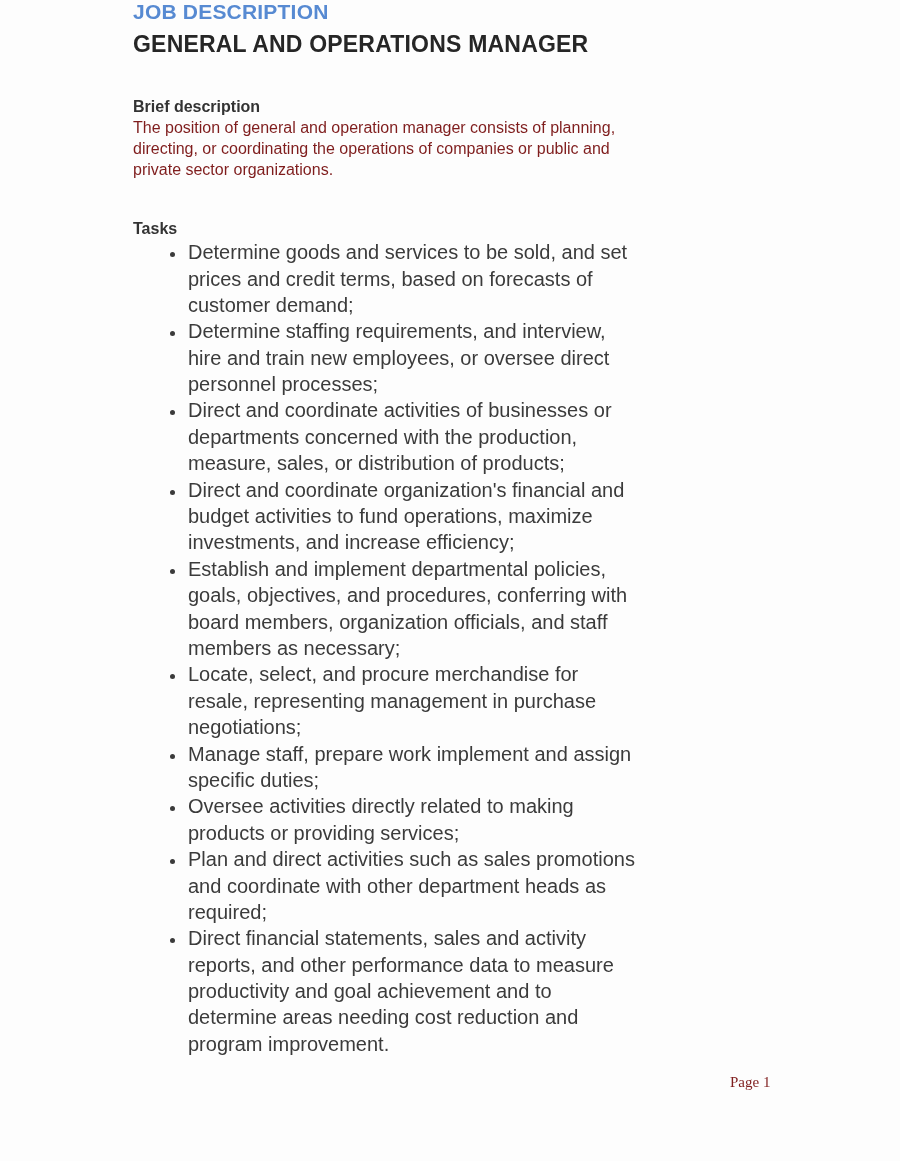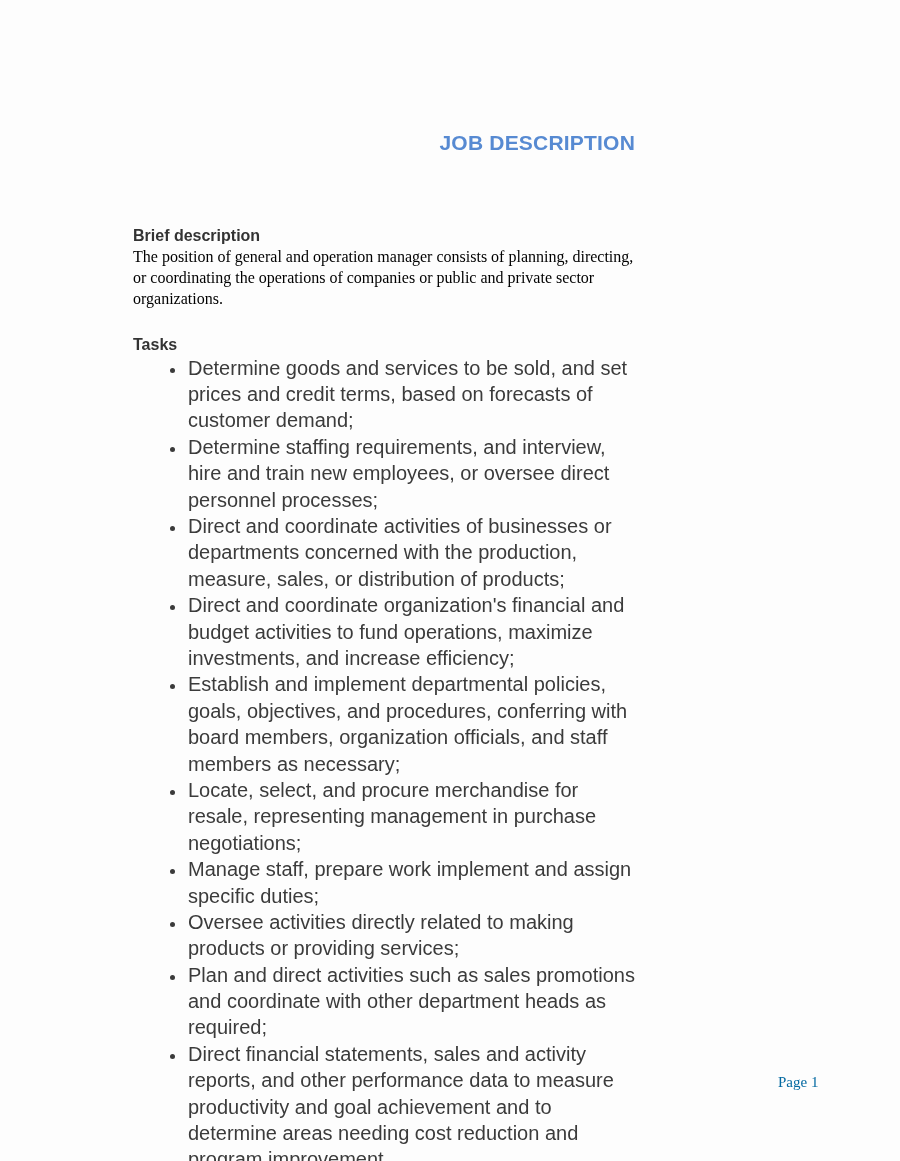--- a/index.html
+++ b/index.html
@@ -15,22 +15,21 @@
     overflow: hidden;
     margin: 0 auto;
   }
   .content {
     position: absolute;
     left: 133px;
     top: 0;
     width: 502px;
   }
   .title-block {
-    padding-top: 131px;
-    text-align: right;
+    text-align: left;
   }
   .doc-title-sub {
     font-size: 21px;
     font-weight: bold;
     letter-spacing: 0.2px;
     line-height: 1.15;
     color: #578ad2;
   }
   .doc-title-main {
     margin-top: 7px;
@@ -39,60 +38,59 @@
     letter-spacing: 0.2px;
     line-height: 1.15;
     color: #262626;
   }
   .section-heading {
     font-size: 16px;
     font-weight: bold;
     color: #333333;
     line-height: 1.32;
   }
-  .brief-heading { margin-top: 70px; }
+  .brief-heading { margin-top: 38px; }
   .body-text {
     font-size: 16px;
-    color: #000000;
+    color: #7f1d1d;
     line-height: 1.32;
-    font-family: Liberation Serif, serif;
   }
-  .tasks-heading { margin-top: 24px; }
+  .tasks-heading { margin-top: 38px; }
   ul.task-list {
     list-style: disc outside;
     padding-left: 53px;
   }
   ul.task-list li {
     font-size: 20px;
     color: #3b3b3b;
     line-height: 1.32;
     padding-left: 2px;
   }
   ul.task-list li::marker {
     color: #3b3b3b;
     font-size: 15px;
   }
   .footer-page-number {
     position: absolute;
     left: 730px;
     top: 1074px;
     font-family: "Liberation Serif", serif;
     font-size: 15px;
-    color: #0369a1;
-    margin-left: 48px;
+    color: #7f1d1d;
   }
 </style>
 </head>
 <body>
 
 <div class="page">
   <div class="content">
 
     <div class="title-block">
       <div class="doc-title-sub">JOB DESCRIPTION</div>
+      <div class="doc-title-main">GENERAL AND OPERATIONS MANAGER</div>
     </div>
 
     <div class="section-heading brief-heading">Brief description</div>
     <div class="body-text">The position of general and operation manager consists of planning, directing, or coordinating the operations of companies or public and private sector organizations.</div>
 
     <div class="section-heading tasks-heading">Tasks</div>
     <ul class="task-list" id="task-list">
         <li>Determine goods and services to be sold, and set prices and credit terms, based on forecasts of customer demand;</li>
         <li>Determine staffing requirements, and interview, hire and train new employees, or oversee direct personnel processes;</li>
         <li>Direct and coordinate activities of businesses or departments concerned with the production, measure, sales, or distribution of products;</li>

